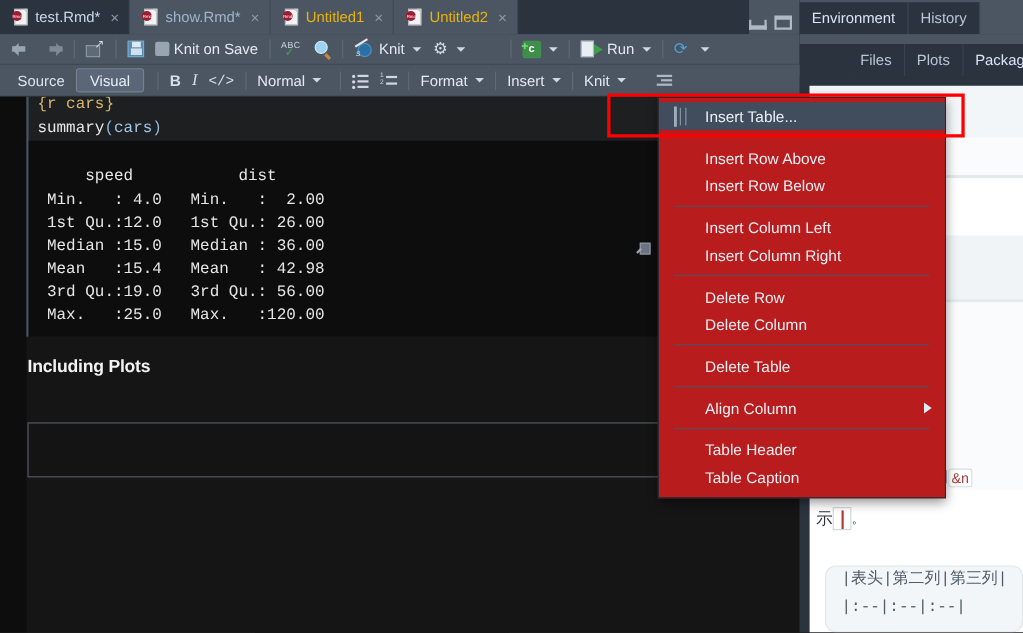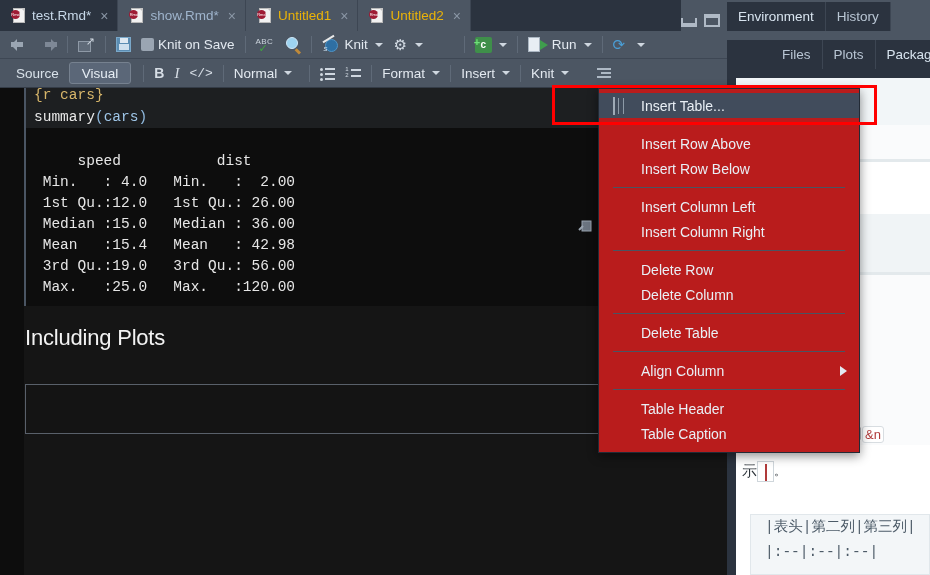--- a/index.html
+++ b/index.html
@@ -175,21 +175,21 @@
   .chunk-ic-run { width:0;height:0;border-top:6px solid transparent;border-bottom:6px solid transparent;
                   border-left:9px solid #c9d3dd;}
   #chunk1-out {
     background: #0d0d0d; padding: 10px 0 8px 0;
   }
   #chunk1-out .code-line { color: #e6e6e6; }
   #out-spacer { height: 13px; }
 
   #heading-plots {
     position: absolute; left: 24px; top: 237px; right:12px;
-    color: #f2f2f2; font-size: 22px; font-weight: normal;
+    color: #f2f2f2; font-size: 16px; font-weight: bold;
     padding-left: 1px; letter-spacing: -0.2px;
   }
   #empty-chunk {
     position: absolute; left: 25px; top: 296px; width: 575px; height: 50px;
     background: #141414; border: 1px solid #59606a;
   }
   #lower-icon {
     position: absolute; left: 578px; top: 130px; width: 16px; height: 16px;
   }
 
@@ -230,21 +230,21 @@
   #rp-text2 { position:absolute; left:6px; top:347px; font-size:15px; color:#2b3238;}
   #rp-text3 { position:absolute; left:6px; top:383px; font-size:15px; color:#2b3238; display:flex; align-items:center;}
   #rp-amp { display:inline-block; border:1px solid #d8dde1; border-radius:3px; padding:0 2px;
             font-size:13px; color:#b03a3a; background:#fff; }
   .rp-cursorbox { display:inline-block; border:1px solid #cfd6db; background:#fff;
                   width:17px; height:21px; position:relative; vertical-align:middle; }
   .rp-cursorbox::after { content:""; position:absolute; left:7px; top:2px; width:1.5px; height:17px;
                          background:#b03a3a; }
   #rp-codeblock {
     position:absolute; left:14px; top:436px; width:180px; height:61px;
-    background:#f3f6f8; border:1px solid #e1e7eb; border-radius:0;
+    background:#f3f6f8; border:1px solid #e1e7eb; border-radius:10px;
   }
   #rp-codeblock .cl {
     font-family:"Liberation Mono", monospace; font-size:14.5px; color:#4d5b68;
     padding-left: 14px; line-height: 25px; white-space:pre;
   }
 
   
   #ctx-menu {
     position: absolute; left: 598px; top: 88px; width: 262px;
     background: #b91c1c; border: 1px solid #222a35;

